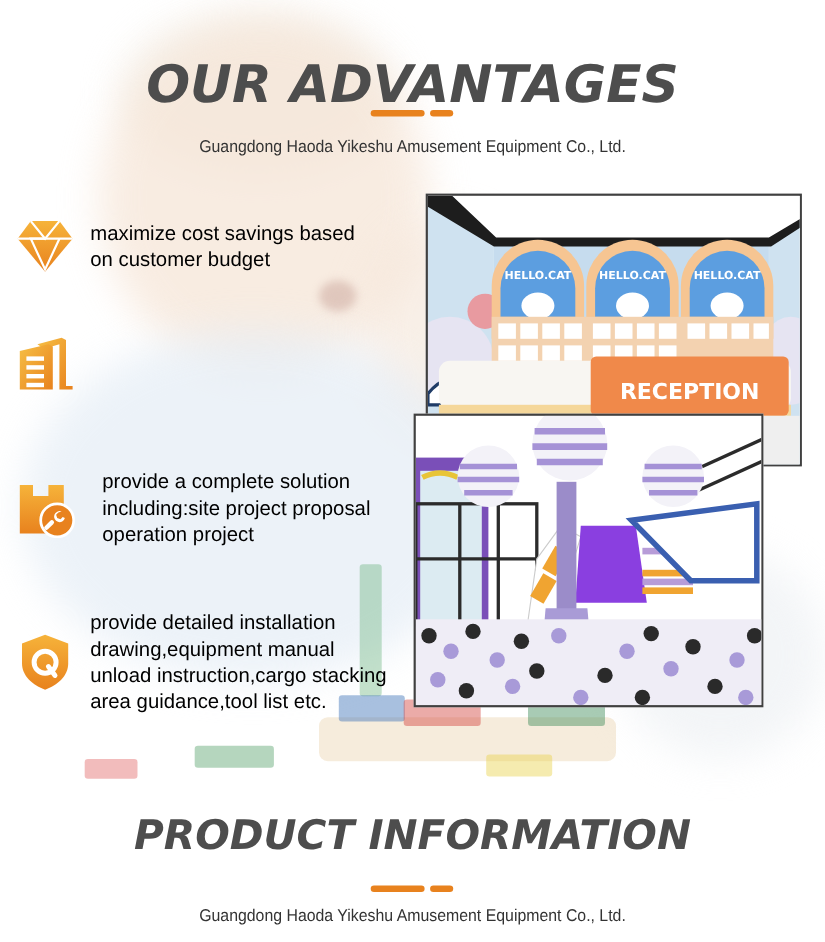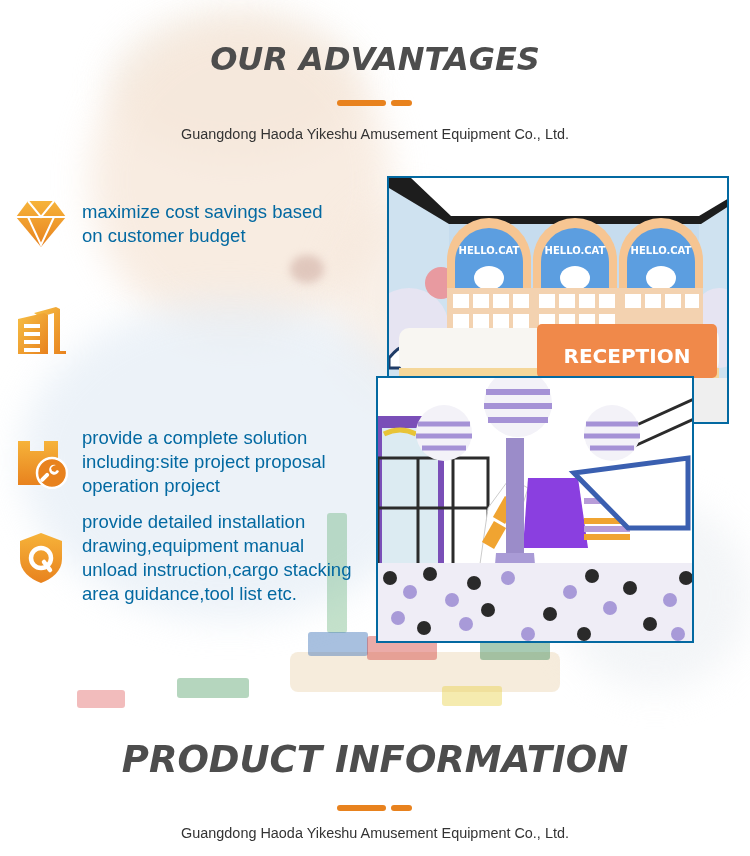--- a/index.html
+++ b/index.html
@@ -24,50 +24,50 @@
   .toy.g1 { left: 177px; top: 678px; width: 72px; height: 20px; background: #5aa56e; }
   .toy.r1 { left: 77px; top: 690px; width: 48px; height: 18px; background: #e26b6b; }
   .toy.y1 { left: 442px; top: 686px; width: 60px; height: 20px; background: #e8d34d; }
 
   
   .section-title {
     position: absolute; left: 0; width: 750px; text-align: center;
     font-family: "DejaVu Sans", sans-serif; font-weight: bold; font-style: italic;
     color: #4d4d4d; letter-spacing: 0px;
   }
-  .title-1 { top: 40px; font-size: 32px; }
+  .title-1 { top: 50px; font-size: 47px; }
   .title-2 { top: 738px; font-size: 37px; }
   .divider { position: absolute; height: 6px; }
   .divider span { position: absolute; top: 0; height: 6px; border-radius: 3px; background: #e8821e; }
   .divider .long { left: 0; width: 49px; }
   .divider .short { left: 54px; width: 21px; }
   .div-1 { left: 337px; top: 100px; width: 75px; }
   .div-2 { left: 337px; top: 805px; width: 75px; }
   .subtitle {
     position: absolute; left: 0; width: 750px; text-align: center;
     font-family: "Liberation Sans", sans-serif; font-size: 15.5px; color: #333;
     transform: scaleX(0.93);
   }
   .sub-1 { top: 125px; }
   .sub-2 { top: 824px; }
 
   
   .feature { position: absolute; left: 14px; display: flex; align-items: center; }
   .feature .ficon { width: 54px; height: 54px; flex: none; }
   .feature .ftext {
     margin-left: 14px; font-family: "Liberation Sans", sans-serif; font-size: 18.5px;
-    line-height: 24px; color: #0369a1; white-space: pre-line;
+    line-height: 24px; color: #000000; white-space: pre-line;
   }
   .f1 { top: 197px; }
   .f2 { top: 303px; }
-  .f3 { top: 426px; }
-  .f4 { top: 510px; }
+  .f3 { top: 426px; gap: 11px; }
+  .f4 { top: 554px; }
 
   
-  .photo { position: absolute; border: 2px solid #0369a1; overflow: hidden; background: #fff; }
+  .photo { position: absolute; border: 2px solid #404040; overflow: hidden; background: #fff; }
   .photo-1 { left: 387px; top: 176px; width: 342px; height: 248px; }
   .photo-2 { left: 376px; top: 376px; width: 318px; height: 267px; }
 </style>
 </head>
 <body>
 
 <div class="bg">
   <div class="blob hair"></div>
   <div class="blob head"></div>
   <div class="blob arm"></div>

